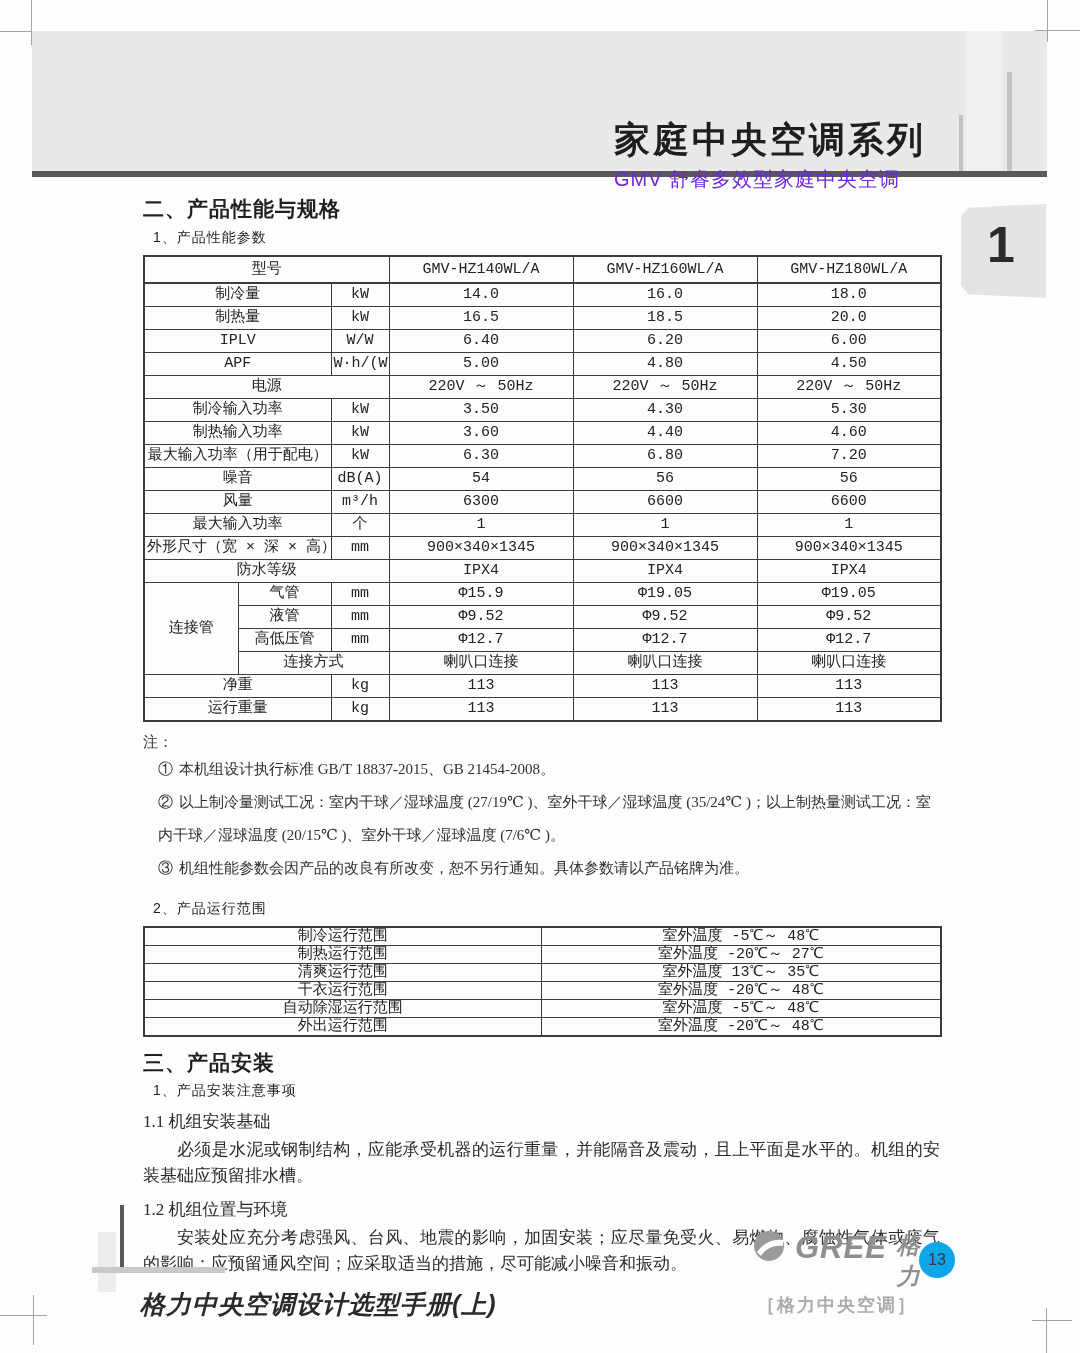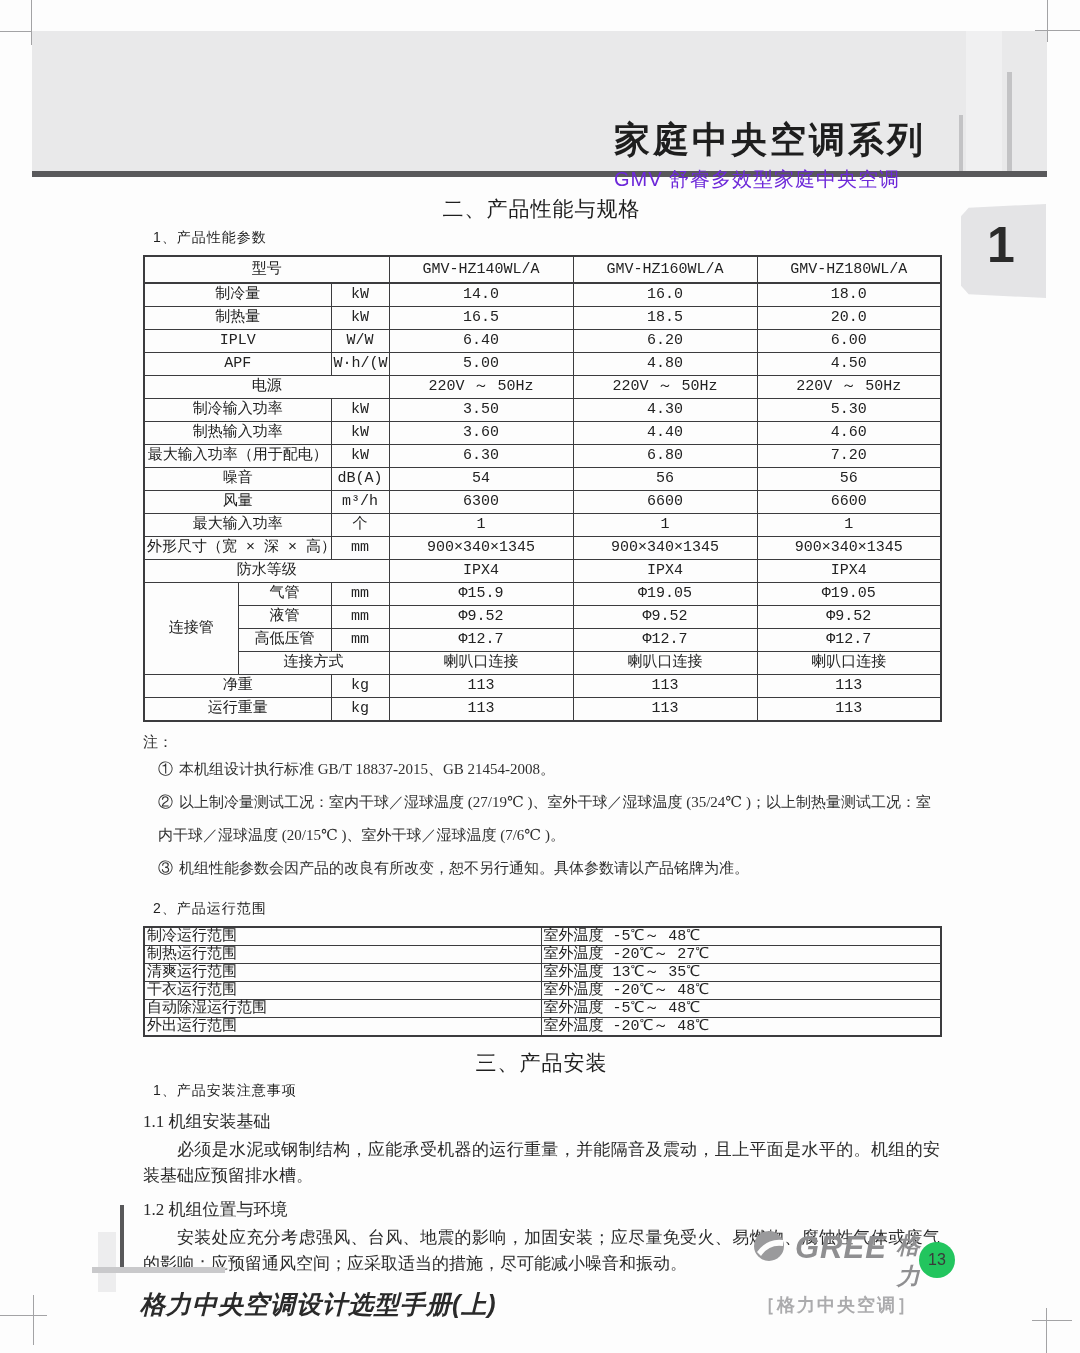--- a/index.html
+++ b/index.html
@@ -19,30 +19,30 @@
   .page-title{font-size:36px;font-weight:bold;color:#1e1e1e;letter-spacing:3px;line-height:40px;}
   .page-subtitle{font-size:20px;font-weight:500;color:#6d28d9;letter-spacing:1px;margin-top:6px;}
   
   .chapter-tab{
     position:absolute;left:961px;top:204px;width:85px;height:94px;background:#e4e4e6;
     clip-path:polygon(0% 13%,9% 4%,100% 0%,100% 100%,9% 96%,0% 87%);
   }
   .chapter-tab span{position:absolute;left:26px;top:12px;font-size:50px;font-weight:bold;color:#2b2b2b;}
   
   .content{position:absolute;left:143px;top:197px;width:797px;}
-  .h-sec{font-size:21px;font-weight:normal;color:#1f1f1f;letter-spacing:1px;line-height:24px;margin:0 0 5px 0;text-align:center;}
+  .h-sec{font-size:21px;font-weight:bold;color:#1f1f1f;letter-spacing:1px;line-height:24px;margin:0 0 5px 0;}
   .h-sub{font-size:14px;font-weight:normal;color:#1f1f1f;letter-spacing:1px;line-height:22px;margin:0 0 7px 10px;}
   table{border-collapse:collapse;table-layout:fixed;width:797px;
     font-family:Liberation Mono, monospace;color:#222;}
   table.spec{border:2px solid #3c3c3e;font-size:15px;}
   table.spec td{border:1px solid #3c3c3e;text-align:center;height:22px;padding:0 2px;
     white-space:nowrap;overflow:hidden;line-height:20px;}
   table.spec tr.hdr td{height:25px;border-bottom-width:2px;}
   table.range{border:2px solid #3c3c3e;font-size:15px;margin-top:6px;}
-  table.range td{border:1px solid #3c3c3e;text-align:left;height:17px;line-height:16px;padding:0 2px;white-space:nowrap;}
+  table.range td{border:1px solid #3c3c3e;text-align:center;height:17px;line-height:16px;padding:0 2px;white-space:nowrap;}
   
   .notes{font-family:"Liberation Serif","DejaVu Serif",serif;font-size:15px;color:#2f2f2f;margin-top:9px;}
   .note-label{line-height:22px;}
   .note-items{margin-left:15px;}
   .note-item{line-height:33px;margin:0;}
   .note-item .marker{margin-right:6px;}
   
   .plain-head{font-family:"Liberation Serif","DejaVu Serif",serif;font-size:17px;color:#2a2a2a;line-height:22px;margin:10px 0 4px 0;}
   .para{font-family:"Liberation Serif","DejaVu Serif",serif;font-size:17px;color:#2a2a2a;
     line-height:26px;text-indent:2em;margin:2px 0 6px 0;text-align:justify;} .mt12{margin-top:12px;} .mt14{margin-top:14px;}
@@ -52,21 +52,21 @@
   .footer-bar-h{position:absolute;left:92px;top:1267px;width:133px;height:6px;background:#c9c9cb;}
   .footer-title{position:absolute;left:140px;top:1288px;font-size:25px;font-weight:bold;
     font-style:italic;color:#2a2a2a;letter-spacing:1px;}
   .gree-logo{position:absolute;left:753px;top:1230px;width:180px;color:#8f8f91;}
   .gree-row{display:flex;align-items:flex-start;gap:10px;}
   .gree-circle{width:32px;height:32px;flex:0 0 32px;}
   .gree-word{font-size:31px;font-weight:bold;font-style:italic;letter-spacing:1px;color:#8f8f91;}
   .gree-cn{font-size:23px;font-weight:bold;font-style:italic;color:#8f8f91;}
   .gree-sub{font-size:18px;font-weight:bold;color:#ababad;letter-spacing:2px;margin-top:1px;margin-left:4px;white-space:nowrap;}
   .page-badge{position:absolute;left:919px;top:1242px;width:36px;height:36px;border-radius:50%;
-    background:#22c55e;display:flex;align-items:center;justify-content:center;
+    background:#0ea5e9;display:flex;align-items:center;justify-content:center;
     font-size:16px;color:#3a3a3a;}
 </style>
 </head>
 <body>
 
 <div class="crop" style="left:0;top:31px;width:47px;height:1px;"></div>
 <div class="crop" style="left:31px;top:0;width:1px;height:45px;"></div>
 <div class="crop" style="left:1035px;top:30px;width:45px;height:1px;"></div>
 <div class="crop" style="left:1047px;top:0;width:1px;height:42px;"></div>
 <div class="crop" style="left:0;top:1315px;width:47px;height:1px;"></div>

